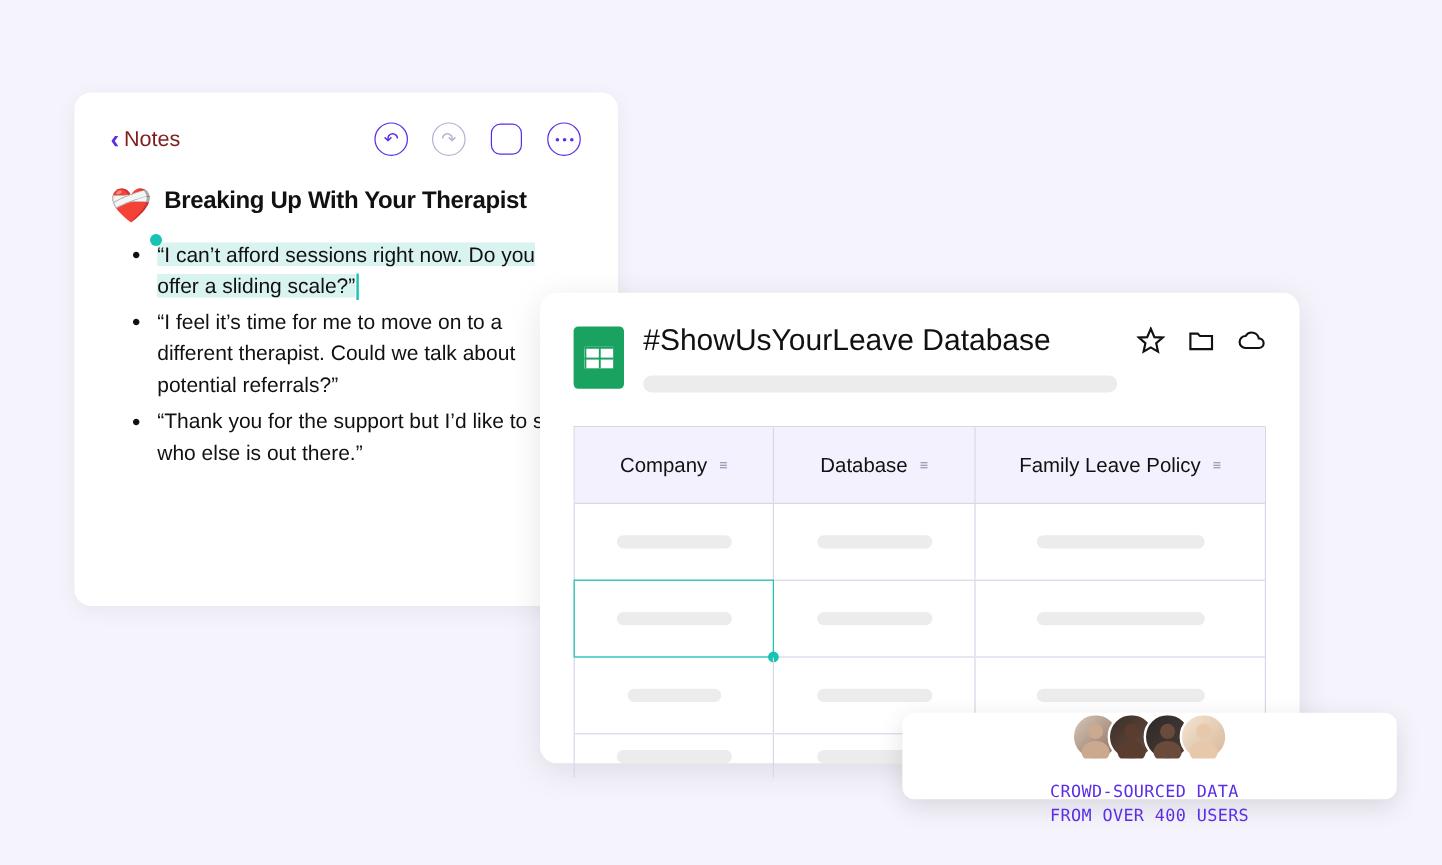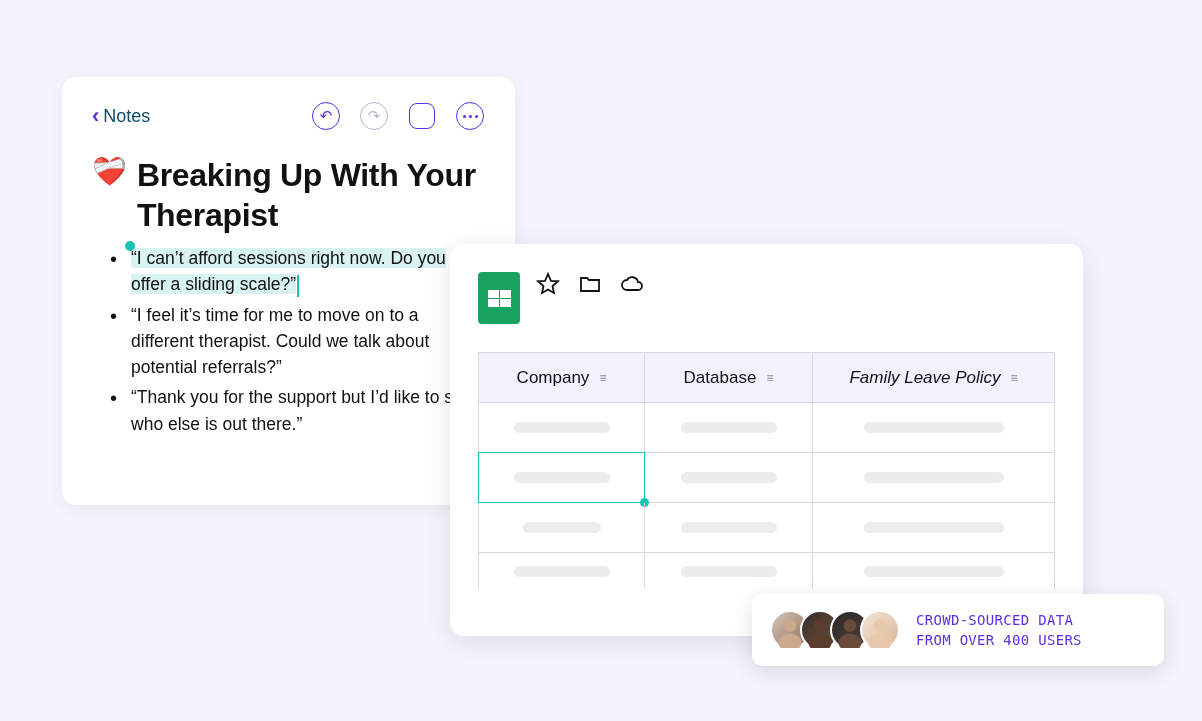--- a/index.html
+++ b/index.html
@@ -25,21 +25,21 @@
     padding: 22px 30px 24px 30px;
   }
   .notes-toolbar {
     display: flex;
     align-items: center;
     height: 34px;
     margin-bottom: 22px;
   }
   .back-group { display: flex; align-items: center; color:#5b2ee6; cursor:pointer; }
   .back-chevron { font-size: 22px; font-weight: 600; margin-right: 4px; line-height:1; }
-  .notes-label { font-size: 18px; color:#0c4a6e; }
+  .notes-label { font-size: 18px; color:#7f1d1d; }
   .tb-spacer { flex:1; }
   .tb-icon {
     width: 30px; height: 30px; border-radius: 8px;
     display:flex; align-items:center; justify-content:center;
     margin-left: 18px;
     color:#5b2ee6;
   }
   .tb-icon.disabled { color:#b9b3cf; }
   .circ-btn {
     width:28px; height:28px; border:1.7px solid currentColor; border-radius:50%;
@@ -50,21 +50,21 @@
   }
   .dots-btn {
     width:28px;height:28px;border:1.7px solid currentColor;border-radius:50%;
     display:flex;align-items:center;justify-content:center;
     gap:3px;
   }
   .dots-btn span{width:3px;height:3px;background:currentColor;border-radius:50%;}
 
   .note-title { display:flex; align-items:flex-start; gap:10px; }
   .heart-emoji { font-size:28px; line-height:1.2; }
-  .note-title-text { font-size:32px; font-weight:800; color:#111; line-height:1.25; letter-spacing:-0.3px;}
+  .note-title-text { font-size:20px; font-weight:800; color:#111; line-height:1.25; letter-spacing:-0.3px;}
   .subheading { font-size:21px; font-weight:800; color:#111; margin-top:20px; margin-left:6px;}
   ul.bullets { list-style:none; margin-top:10px; padding-left:10px;}
   ul.bullets li { display:flex; font-size:17.5px; color:#111; line-height:1.5; margin-bottom:4px;}
   ul.bullets li::before { content:"•"; font-size:20px; margin-right:14px; margin-left:8px; line-height:1.4;}
   .li-text { flex:1; }
   .sel-wrap { position:relative; display:inline; }
   .sel-bg { background:#d8f3f0; border-radius:2px; }
   .sel-dot-start, .sel-dot-end {
     position:absolute; width:10px; height:10px; background:#17c3b2; border-radius:50%;
   }
@@ -104,24 +104,24 @@
   }
   .sheet-actions { display:flex; gap:18px; align-items:center; margin-top:2px;}
   .sheet-actions .aicon { width:24px;height:24px;color:#111; display:flex;align-items:center;justify-content:center;}
 
   .grid {
     margin-top:28px;
     border:1px solid #d9d6e8;
     border-bottom:none;
     width:100%;
   }
-  .grid-row { display:flex; height:50px; border-bottom:1px solid #d9d6e8;}
+  .grid-row { display:flex; height:64px; border-bottom:1px solid #d9d6e8;}
   .grid-row.headrow { background:#f4f1ff; }
   .cell { border-right:1px solid #d9d6e8; display:flex; align-items:center; justify-content:center; position:relative;}
-  .cell:last-child { border-right:none;font-style:italic;}
+  .cell:last-child { border-right:none;}
   .col-a { width:166px;}
   .col-b { width:168px;}
   .col-c { flex:1;}
   .col-header { font-size:17px; color:#111; display:flex; align-items:center; gap:10px; justify-content:center;}
   .filter-icon { color:#8a86a6; font-size:12px;}
   .placeholder {
     height:11px; background:#ececec; border-radius:6px;
   }
   .ph-sm{width:78px;} .ph-md{width:96px;} .ph-lg{width:140px;}
   .selected-cell {
@@ -141,20 +141,21 @@
     top:594px;
     width:412px;
     height:72px;
     background:#fff;
     border-radius:10px;
     box-shadow:0 6px 22px rgba(0,0,0,0.12);
     display:flex;
     align-items:center;
     padding:0 18px;
     gap:16px;
+    flex-direction:column;
   }
   .avatars { display:flex; }
   .avatar {
     width:40px;height:40px;border-radius:50%;border:2px solid #fff;
     margin-left:-10px; flex-shrink:0;
   }
   .avatar:first-child{margin-left:0;}
   .avatar svg{width:100%;height:100%;}
   .crowd-text {
     font-family: "Menlo","Consolas",monospace;
@@ -215,20 +216,24 @@
         <span class="li-text">“Thank you for the support but I’d like to see who else is out there.”</span>
       </li>
   </ul>
 </div>
 
 <div class="sheet-card">
   <div class="sheet-header">
     <div class="gs-icon">
       <div class="gs-grid"></div>
     </div>
+    <div class="sheet-titleblock">
+      <div class="sheet-title">#ShowUsYourLeave Database</div>
+      <div class="sheet-subbar"></div>
+    </div>
     <div class="sheet-actions">
       <div class="aicon">
         <svg viewBox="0 0 24 24" fill="none" stroke="currentColor" stroke-width="1.8">
             <polygon points="12 2 15 9 22 9.3 16.5 14 18 21 12 17.5 6 21 7.5 14 2 9.3 9 9"></polygon>
           </svg>
       </div>
       <div class="aicon">
         <svg viewBox="0 0 24 24" fill="none" stroke="currentColor" stroke-width="1.8">
             <path d="M3 6h6l2 2h10v11H3z"></path>
           </svg>

